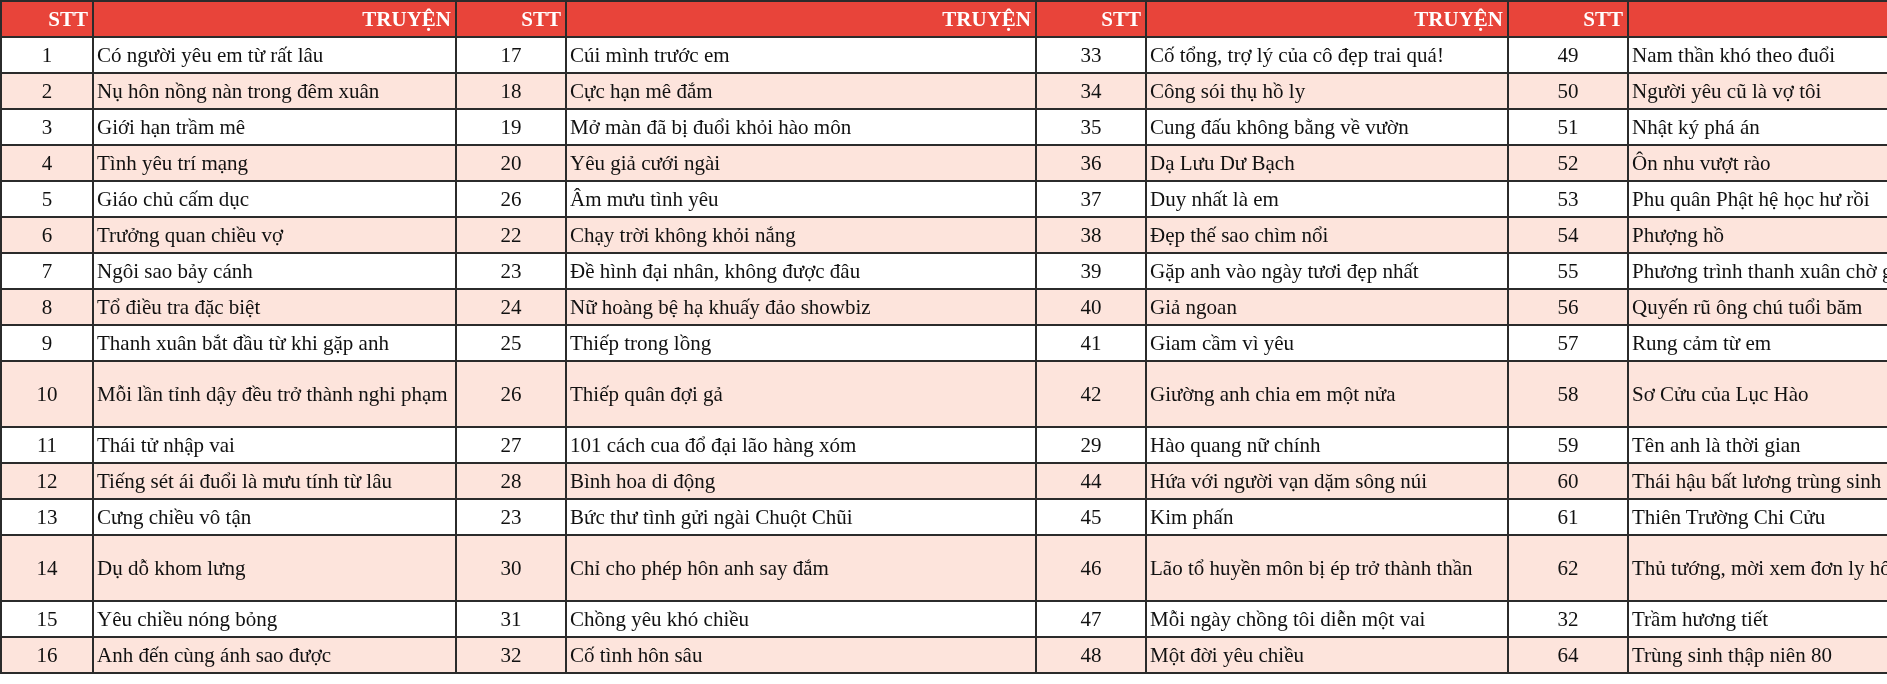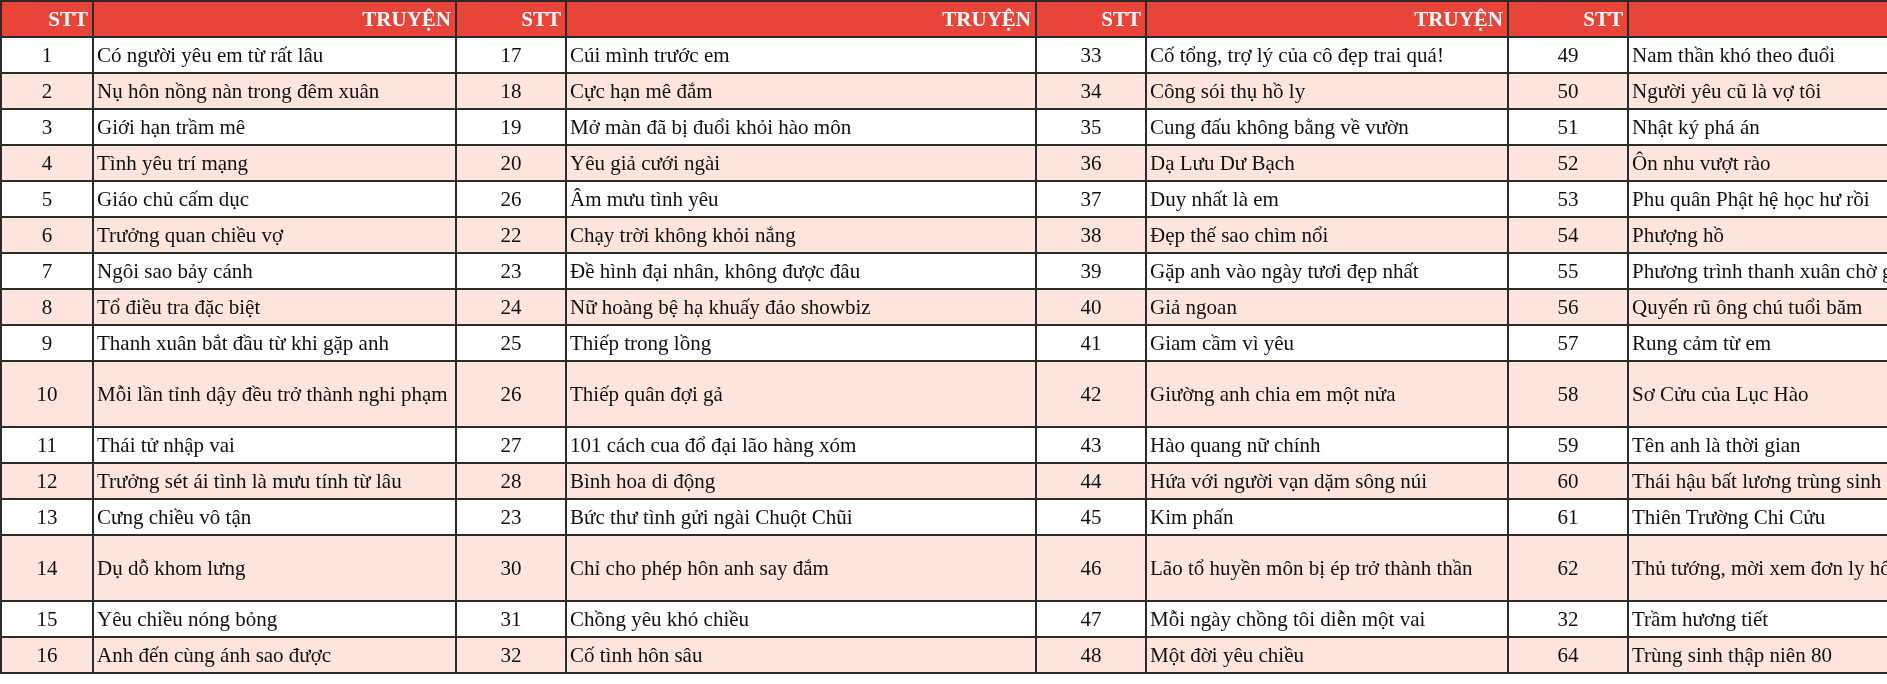--- a/index.html
+++ b/index.html
@@ -167,28 +167,28 @@
         <td class="stt">42</td>
         <td class="title">Giường anh chia em một nửa</td>
         <td class="stt">58</td>
         <td class="title">Sơ Cửu của Lục Hào</td>
       </tr>
       <tr class="row odd">
         <td class="stt">11</td>
         <td class="title">Thái tử nhập vai</td>
         <td class="stt">27</td>
         <td class="title">101 cách cua đổ đại lão hàng xóm</td>
-        <td class="stt">43</td>
+        <td class="stt">29</td>
         <td class="title">Hào quang nữ chính</td>
         <td class="stt">59</td>
         <td class="title">Tên anh là thời gian</td>
       </tr>
       <tr class="row even">
         <td class="stt">12</td>
-        <td class="title">Trưởng sét ái tình là mưu tính từ lâu</td>
+        <td class="title">Tiếng sét ái đuổi là mưu tính từ lâu</td>
         <td class="stt">28</td>
         <td class="title">Bình hoa di động</td>
         <td class="stt">44</td>
         <td class="title">Hứa với người vạn dặm sông núi</td>
         <td class="stt">60</td>
         <td class="title">Thái hậu bất lương trùng sinh</td>
       </tr>
       <tr class="row odd">
         <td class="stt">13</td>
         <td class="title">Cưng chiều vô tận</td>

